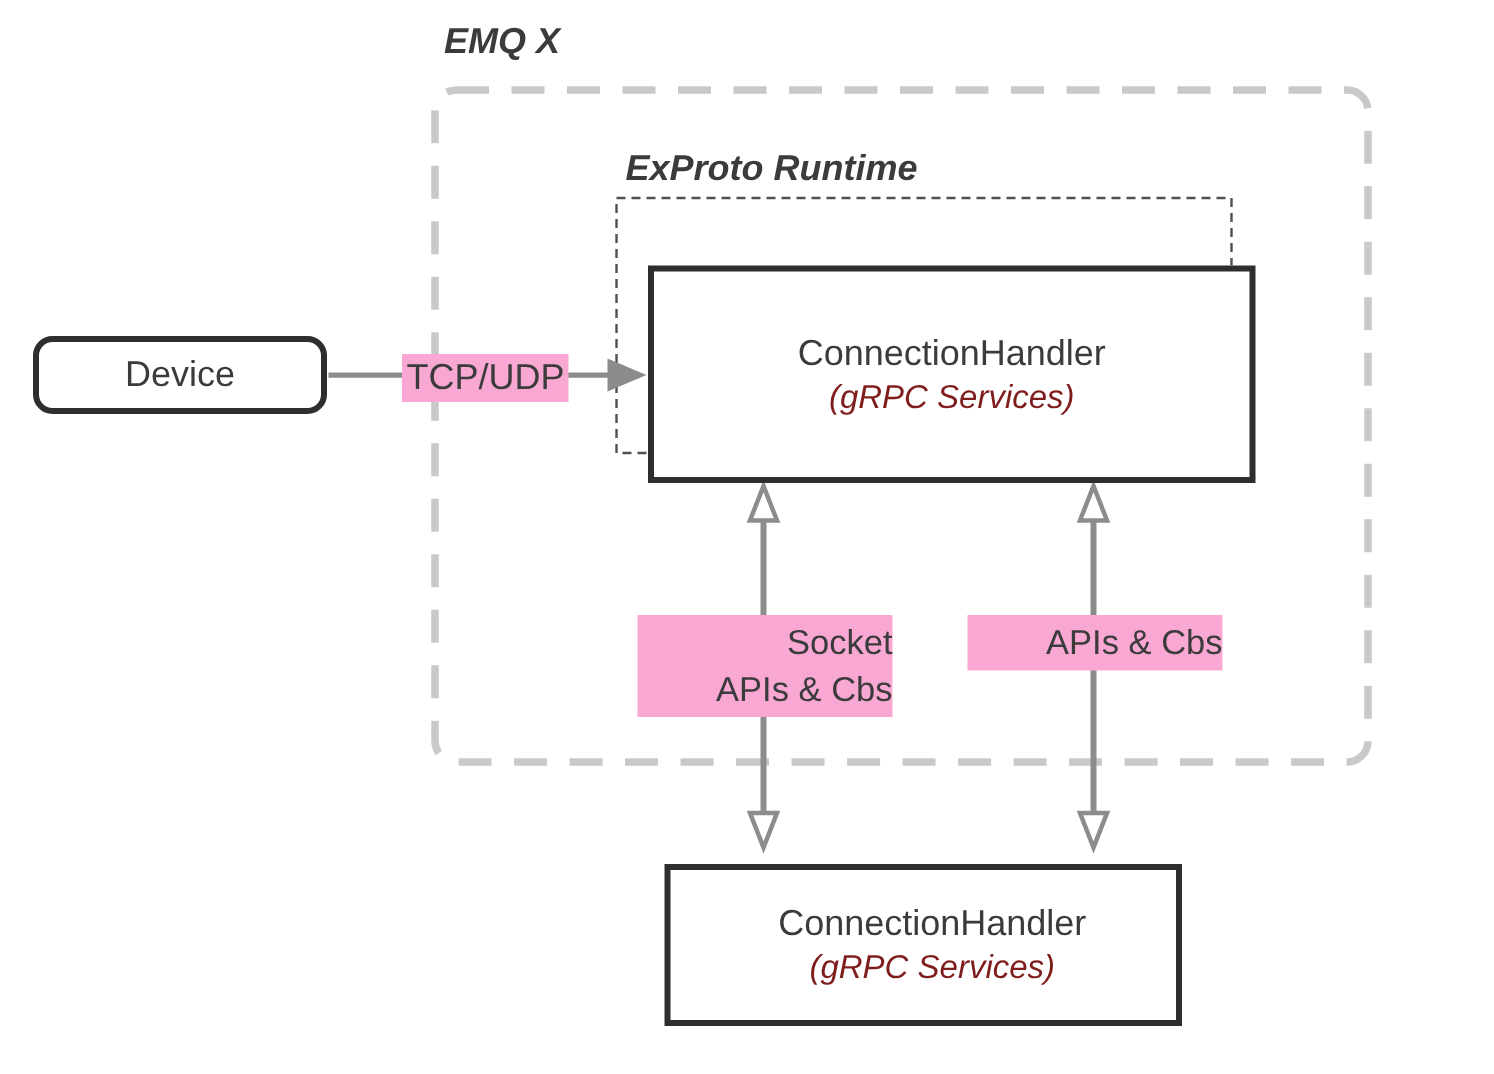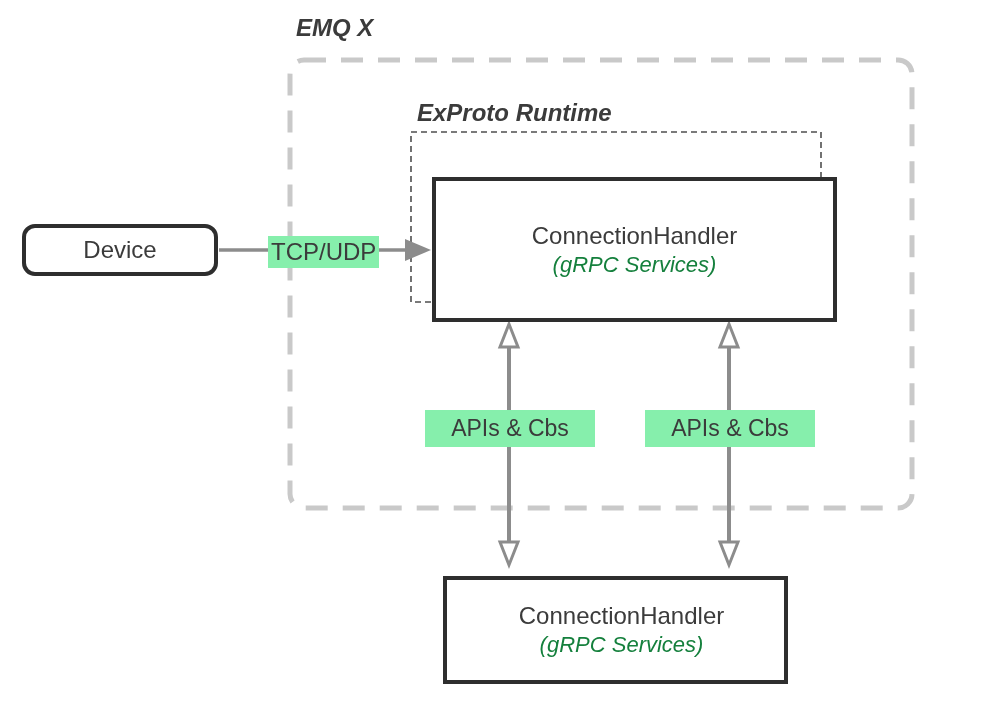--- a/index.html
+++ b/index.html
@@ -37,21 +37,21 @@
   }
   .node .node-title {
     font-size: 24px;
     line-height: 30px;
     color: #3b3b3b;
   }
   .node .node-subtitle {
     font-size: 22px;
     line-height: 28px;
     font-style: italic;
-    color: #15803d;
+    color: #7f1d1d;
     text-align: right;
   }
   .device-box {
     left: 22px;
     top: 224px;
     width: 196px;
     height: 52px;
     border-radius: 13px;
   }
   .adapter-box {
@@ -79,23 +79,23 @@
     top: 14px;
   }
   .runtime-title {
     left: 417px;
     top: 99px;
     text-align: center;
   }
   .edge-label {
     font-size: 24px;
     color: #3b3b3b;
-    background: #86efac;
+    background: #f9a8d4;
     white-space: nowrap;
-    text-align: center;
+    text-align: right;
   }
   .tcp-label {
     left: 268px;
     top: 236px;
     padding: 2px 3px;
   }
   .vert-label {
     font-size: 23px;
     line-height: 31px;
     width: 170px;
@@ -147,20 +147,21 @@
   </div>
 
   <div class="node handler-box">
     <span class="node-title">ConnectionHandler</span>
     <span class="node-subtitle">(gRPC Services)</span>
   </div>
 
   <div class="label edge-label tcp-label">TCP/UDP</div>
 
   <div class="label edge-label vert-label socket-label">
+    <div>Socket</div>
     <div>APIs &amp; Cbs</div>
   </div>
 
   <div class="label edge-label vert-label pubsub-label">
     <div>APIs &amp; Cbs</div>
   </div>
 
 </div>
 
 </body></html>

